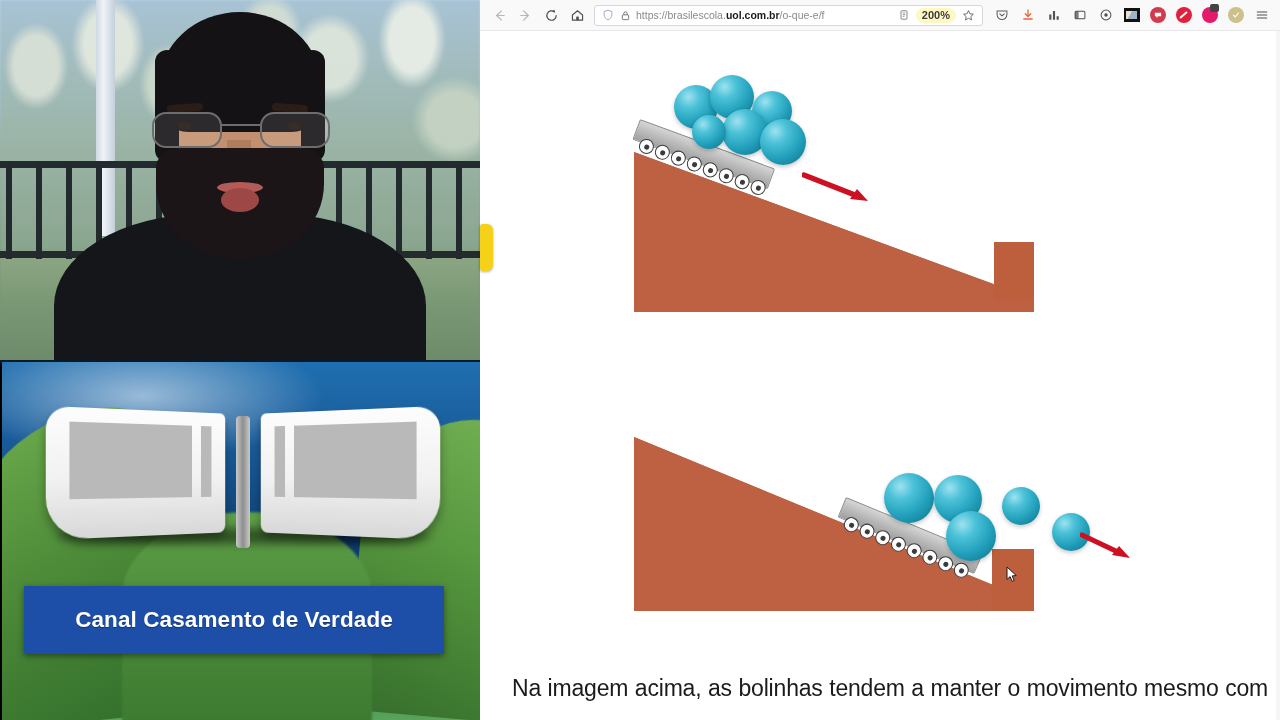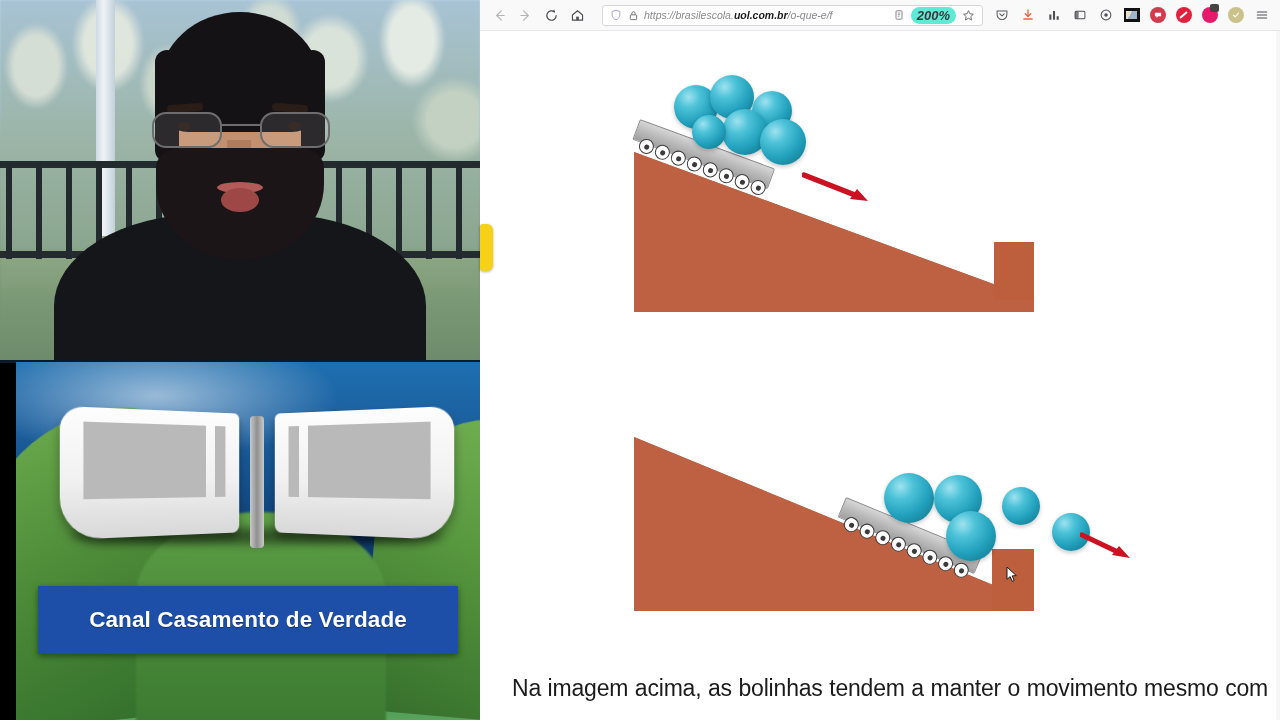--- a/index.html
+++ b/index.html
@@ -134,21 +134,21 @@
     position: absolute; left: 50%; top: 188px; transform: translateX(-50%);
     width: 38px; height: 24px; background: #9e4747; border-radius: 50%;
   }
   .wc-lip {
     position: absolute; left: 50%; top: 182px; transform: translateX(-50%);
     width: 46px; height: 11px; background: #b25b58; border-radius: 50%;
   }
 
   
   #channel-card {
-    position: absolute; left: 16px; top: 362px;
+    position: absolute; left: 2px; top: 362px;
     width: 576px; height: 358px;
     overflow: hidden;
   }
   .cc-bg {
     position: absolute; inset: 0;
     background:
       radial-gradient(ellipse 260px 90px at 140px 34px, rgba(255,255,255,.55), rgba(255,255,255,0) 70%),
       linear-gradient(180deg, #1f6fb0 0%, #1b5f9e 18%, #15518c 32%, #0f4277 46%, #0d3a69 58%, #11487c 68%, #1c6fa0 78%, #3f8c5c 88%, #59a35a 100%);
   }
   .cc-hill-l {
@@ -250,48 +250,47 @@
     border-radius: 4px;
     flex: 0 0 auto;
   }
   .nav-btn svg { display: block; }
   .ico-dim { stroke: #b6b6ba; }
   .ico-on  { stroke: #4f4f54; }
 
   #urlbar {
     flex: 1 1 auto;
     height: 21px;
-    margin: 0 6px 0 12px;
+    margin: 0 6px 0 4px;
     background: #ffffff;
     border: 1px solid #d7d7db;
     border-radius: 3px;
     display: flex; align-items: center;
     padding: 0 4px;
     min-width: 0;
     box-sizing: border-box;
-    font-style: italic;
   }
   #urlbar .u-ico { flex: 0 0 auto; display:flex; align-items:center; margin: 0 3px; }
   #url-text {
     flex: 1 1 auto;
     font-size: 10.5px;
     color: #8a8a8f;
     white-space: nowrap;
     overflow: hidden;
     text-overflow: clip;
     line-height: 19px;
     margin-left: 2px;
     font-family: "Liberation Sans", sans-serif;
   }
   #url-text b { color: #1b1b1d; font-weight: bold; }
   #zoom-badge {
     flex: 0 0 auto;
-    font-size: 13px; font-weight: bold;
+    font-size: 11px; font-weight: bold;
     color: #3a3a3e;
-    background: #5eead4;
+    background: #fef9c3;
     border-radius: 9px;
     padding: 2px 6px;
     margin: 0 3px;
     line-height: 1;
   }
   .tb-icons { display: flex; align-items: center; gap: 1px; flex: 0 0 auto; }
   .tb-btn {
     width: 25px; height: 26px;
     display: flex; align-items: center; justify-content: center;
     border-radius: 4px;

